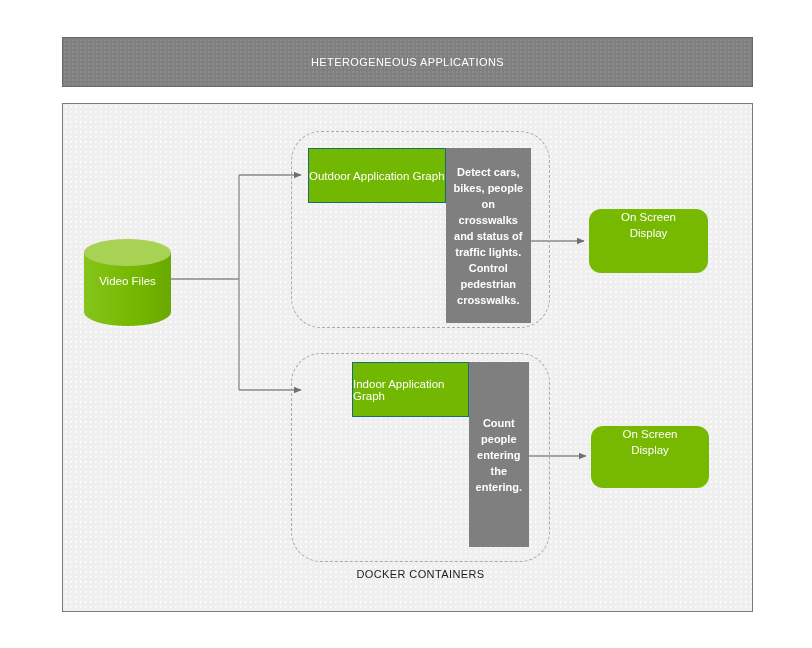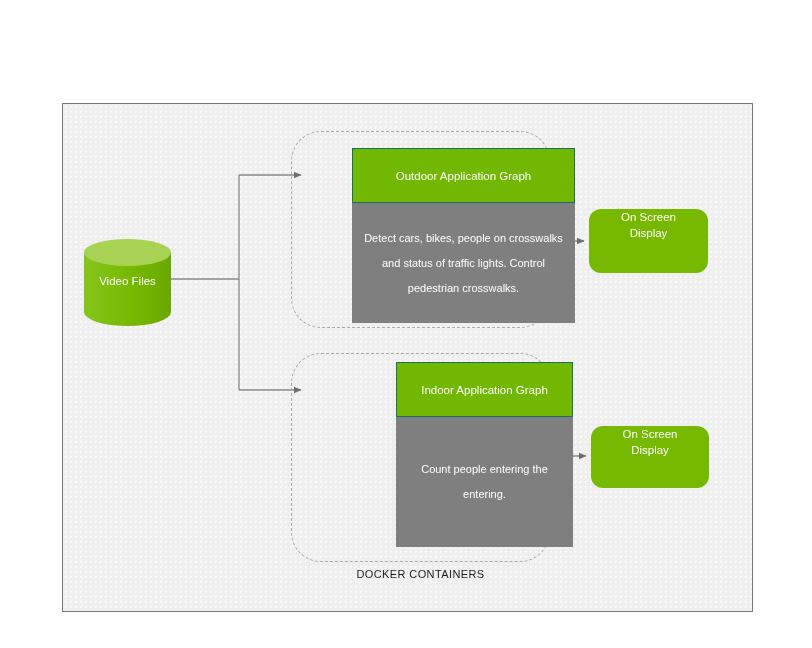--- a/index.html
+++ b/index.html
@@ -91,43 +91,42 @@
     border-radius: 30px;
   }
   #outdoor-group { left: 228px; top: 27px;  width: 259px; height: 197px; }
   #indoor-group  { left: 228px; top: 249px; width: 259px; height: 209px; }
 
   
   .app-box {
     position: absolute;
     box-sizing: border-box;
     display: flex;
-    flex-direction: column;
-    margin-left: 44px;
   }
   #outdoor-box { left: 245px; top: 44px;  width: 223px; height: 175px; }
   #indoor-box  { left: 245px; top: 258px; width: 221px; height: 185px; padding-left: 44px; }
   .app-header {
     box-sizing: border-box;
     height: 55px;
     background: #72b701;
     border: 1px solid #146f6d;
     display: flex; align-items: center; justify-content: center;
     color: #ffffff;
     font-size: 11.5px;
   }
   .app-body {
     flex: 1;
     background: #7f7f7f;
     display: flex; align-items: center; justify-content: center;
     color: #ffffff;
     font-size: 11px;
-    line-height: 25px;
+    line-height: 16px;
     text-align: center;
     padding: 0 7px;
+    font-weight: bold;
   }
 
   
   .osd {
     position: absolute;
     background: #76b900;
     border-radius: 12px;
     display: flex; align-items: flex-start; justify-content: center;
     color: #ffffff;
     font-size: 11.5px;
@@ -148,20 +147,23 @@
     color: #1c1c1c;
     font-size: 11px;
     letter-spacing: 0.4px;
   }
 </style>
 </head>
 <body>
 
 <div id="stage">
 
+  <div id="titlebar">
+    <span class="title">HETEROGENEOUS APPLICATIONS</span>
+  </div>
 
   <div id="canvas">
 
     <svg id="connectors" viewBox="0 0 691 509" xmlns="http://www.w3.org/2000/svg">
       <defs>
         <marker id="arrow" markerWidth="9" markerHeight="8" refX="7.5" refY="3.5" orient="auto" markerUnits="userSpaceOnUse">
           <path d="M0,0 L8,3.5 L0,7 Z" fill="#6e6e6e"></path>
         </marker>
       </defs>
 

